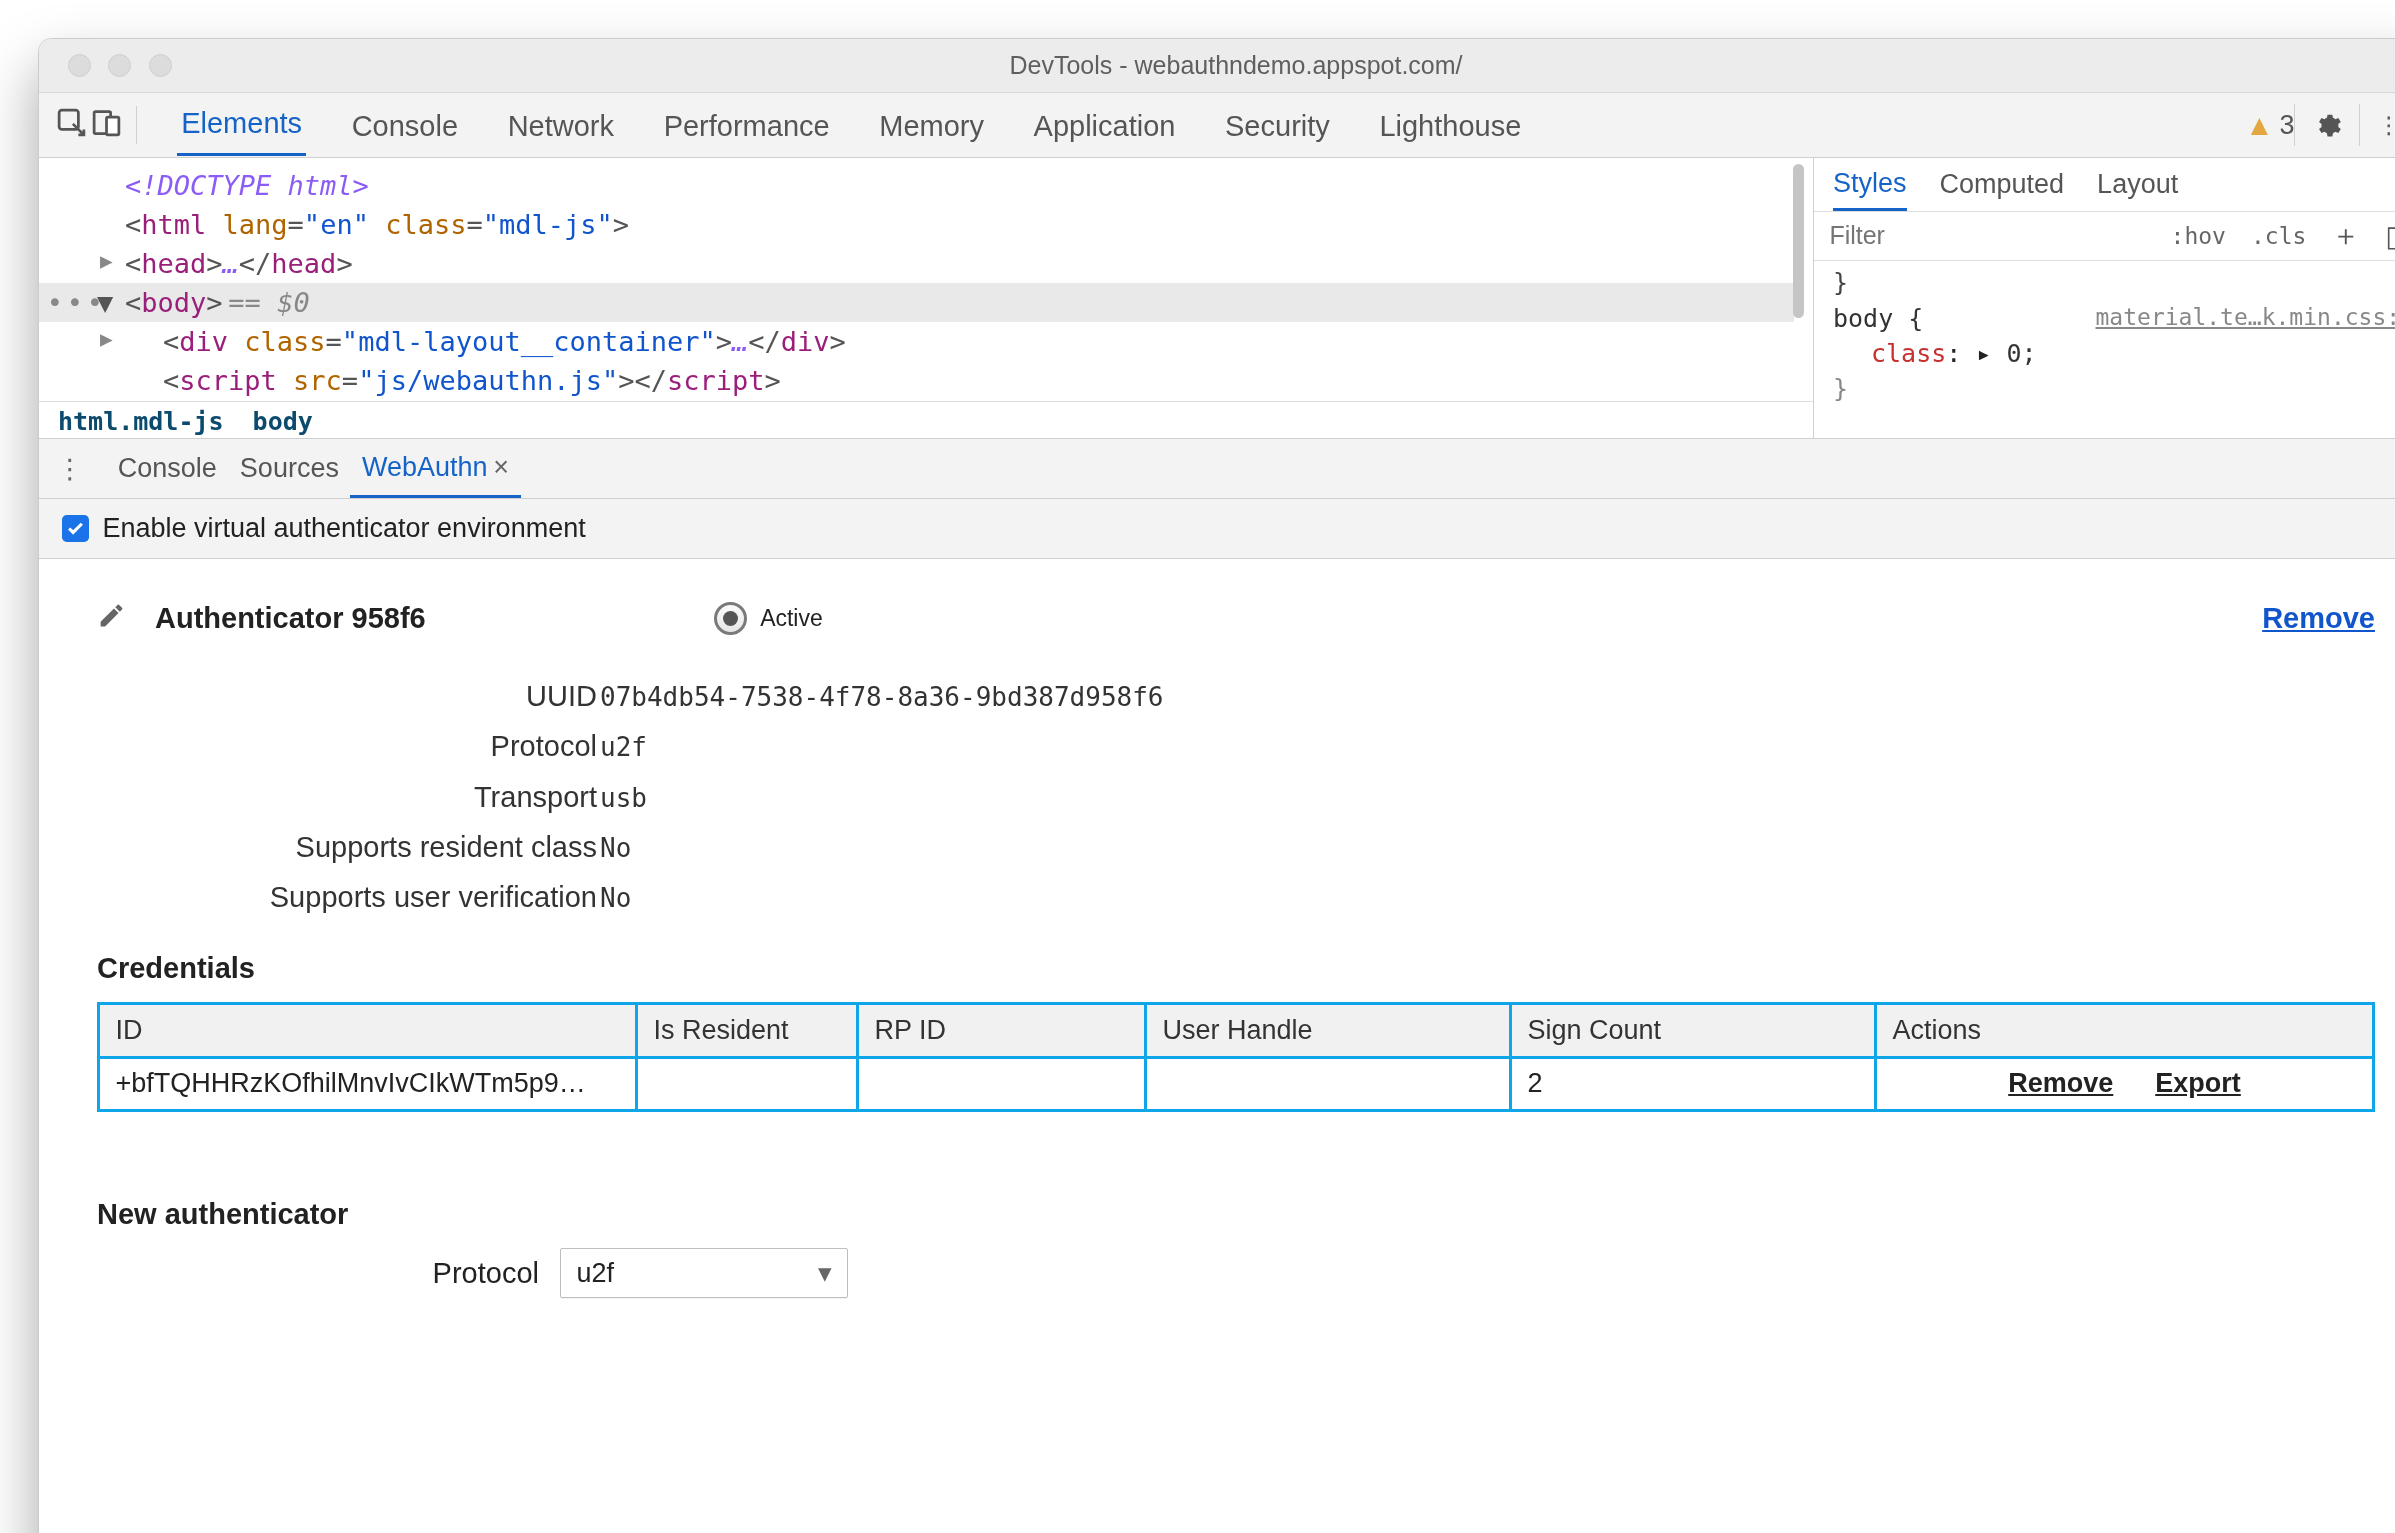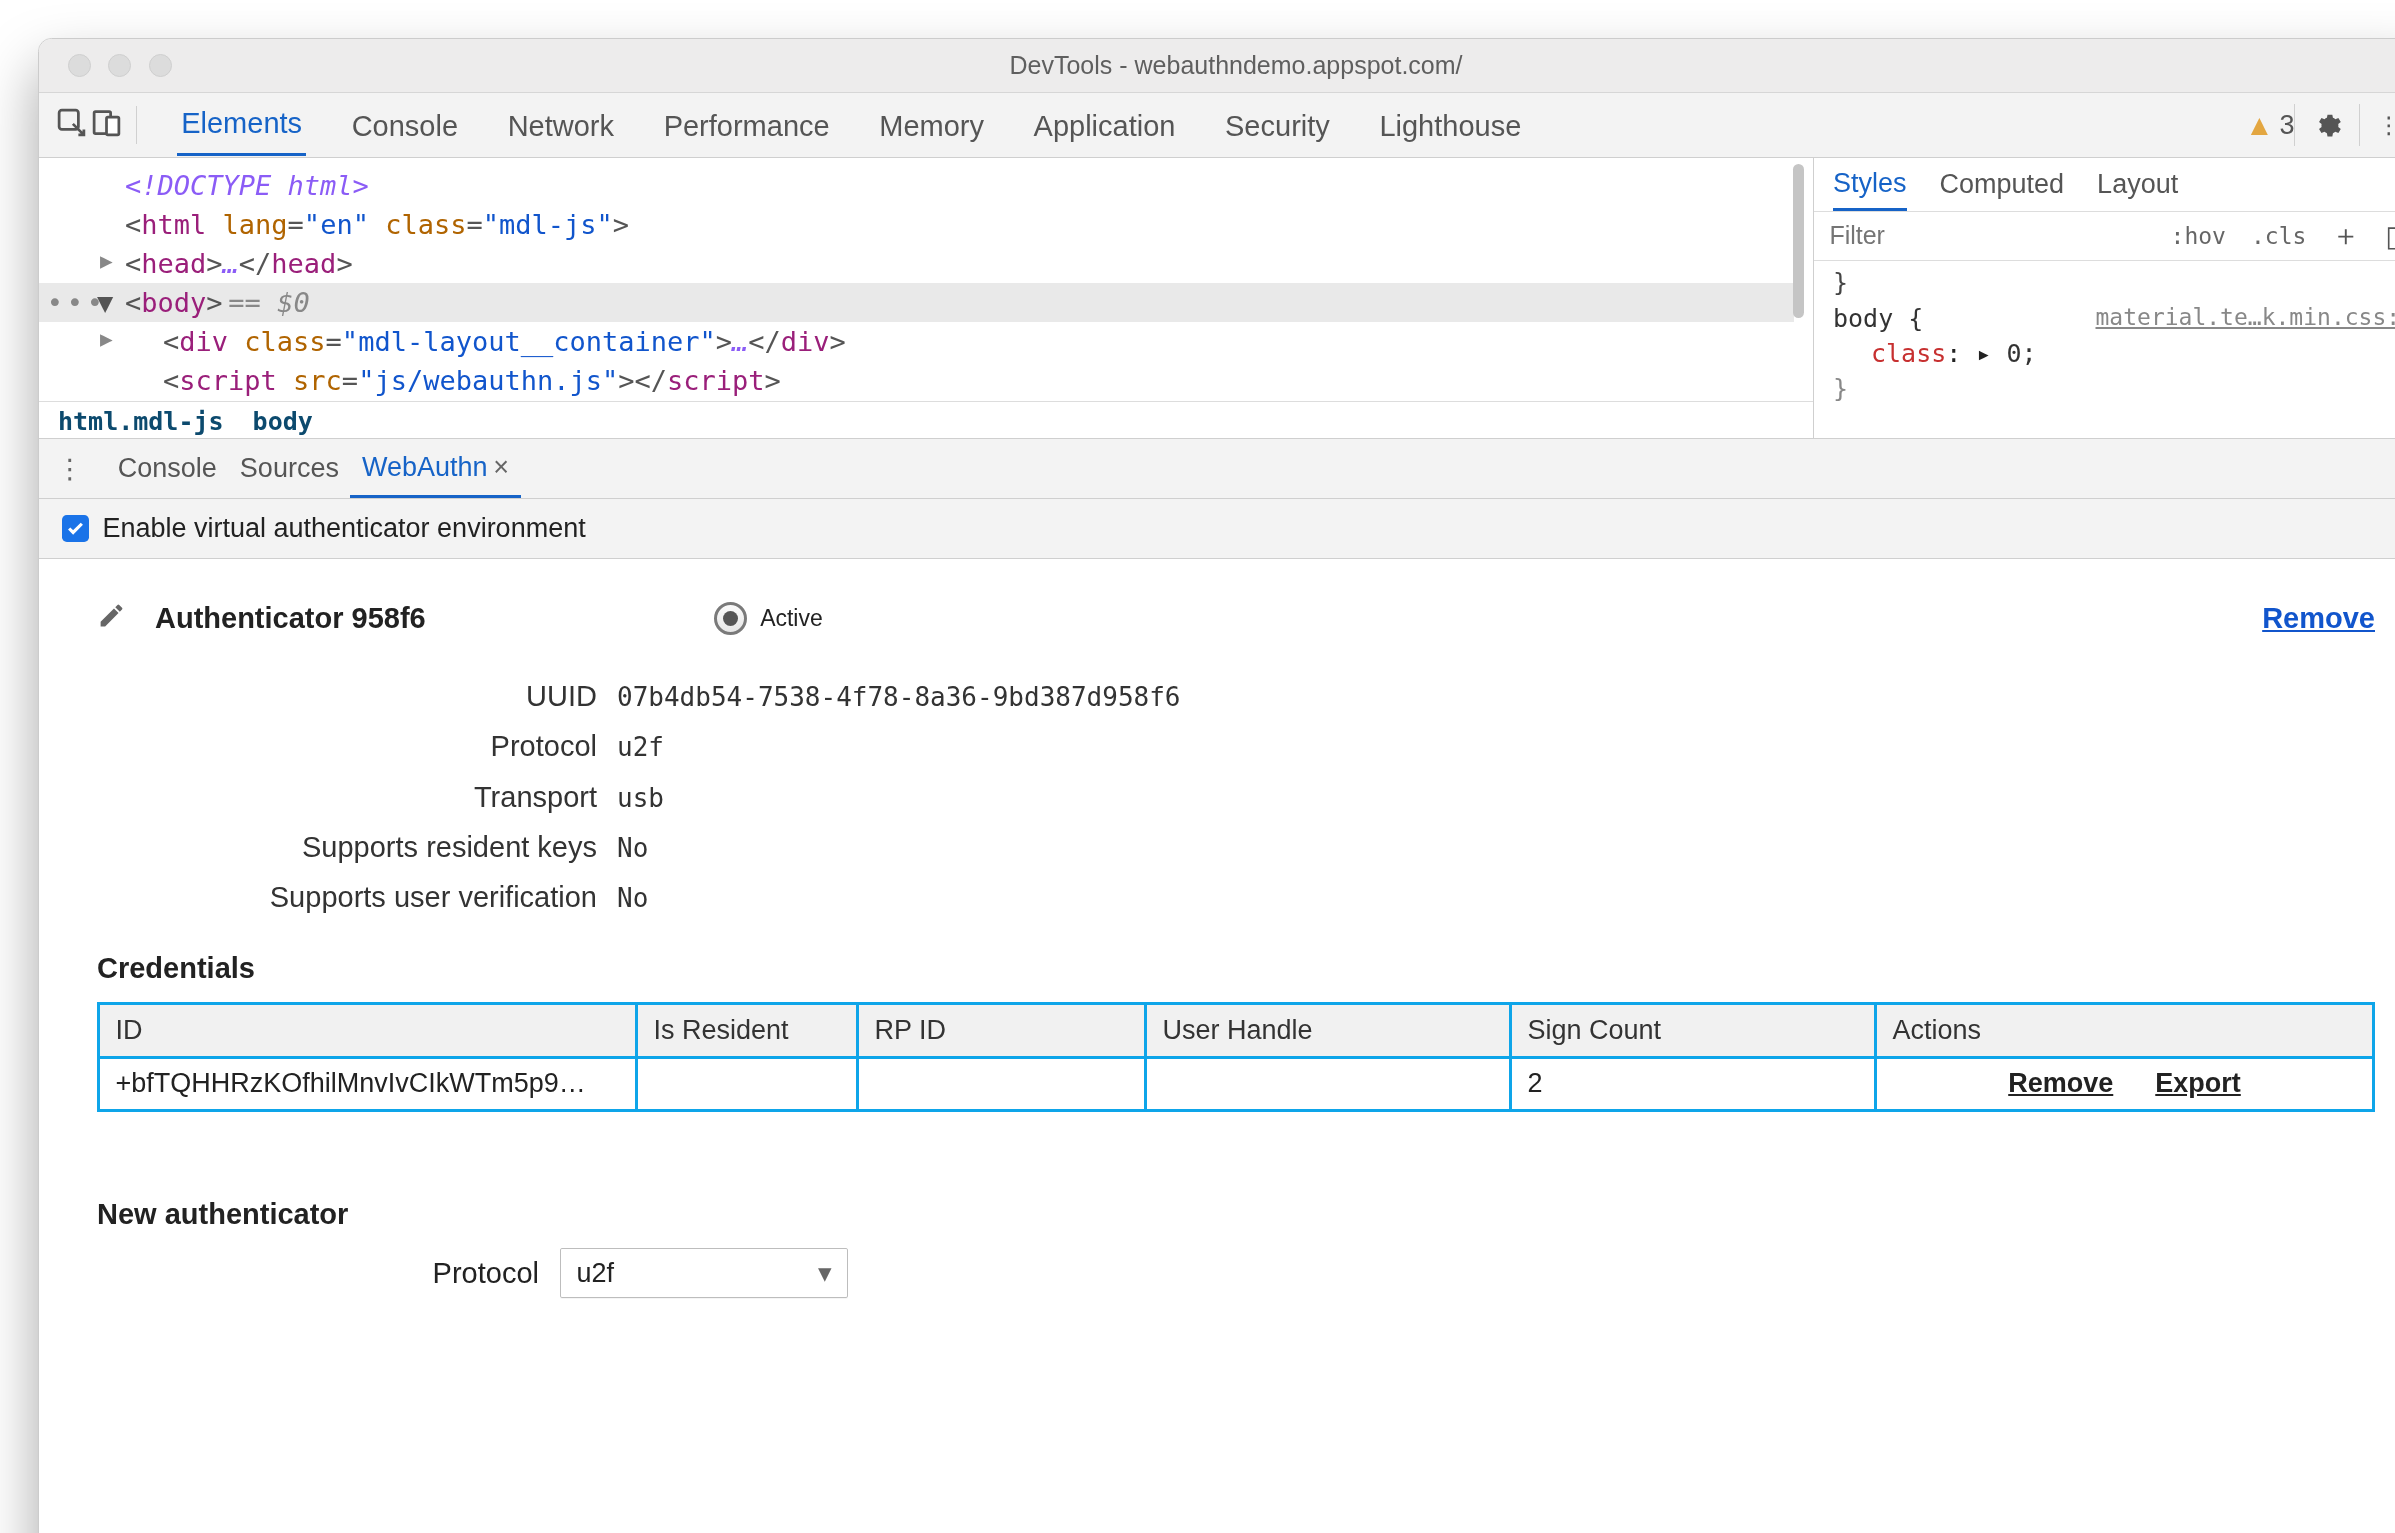--- a/index.html
+++ b/index.html
@@ -94,21 +94,21 @@
   .cbx svg { width:19px; height:19px; }
   .wa-body { flex:1; overflow:auto; padding:42px 58px 38px 58px; position:relative;}
   .auth-header { display:flex; align-items:center; gap:29px; margin-bottom:44px;}
   .pencil { color:#666; }
   .auth-title { font-weight:700; color:#222; font-size:29px;}
   .radio-wrap { display:flex; align-items:center; gap:13.4px; margin-left:259px;}
   .radio { width:33px; height:33px; border-radius:50%; border:3.8px solid #7a7a7a; display:flex; align-items:center; justify-content:center; background:linear-gradient(#fbfbfb,#e6e6e6);}
   .radio .inner { width:15.4px; height:15.4px; border-radius:50%; background:#555;}
   .remove-link { margin-left:auto; color:#1155cc; text-decoration:underline; font-weight:600; font-size:29px;}
   .kvblock { margin-left:58px;}
-  .kv { display:flex; align-items:baseline; gap:20px; margin-bottom:17.3px; font-size:29px;}
+  .kv { display:flex; align-items:baseline; gap:3px; margin-bottom:17.3px; font-size:29px;}
   .kv .k { width:442px; text-align:right; color:#333;}
   .kv .v { font-family: Menlo, monospace; color:#333; font-size:26px;}
   .section-h { font-weight:700; font-size:29px; margin:38px 0 17.3px 0; color:#222;}
   table.cred { width:100%; border-collapse:collapse; font-size:27px;}
   table.cred th, table.cred td { border:3px solid #0ea5e9; padding:9.6px 15.4px; text-align:left; background:#fff;}
   table.cred th { background:#f1f1f1; font-weight:400; color:#333;}
   .act-links { display:flex; gap:42px; justify-content:center;}
   .act-links a { color:#222; text-decoration:underline; font-weight:600;}
   .newauth-row { display:flex; align-items:center; gap:21px; margin-top:13.4px;}
   .newauth-row .lbl { width:442px; text-align:right; font-size:29px;}
@@ -258,21 +258,21 @@
           </div>
         <div class="kv">
             <div class="k">Protocol</div>
             <div class="v">u2f</div>
           </div>
         <div class="kv">
             <div class="k">Transport</div>
             <div class="v">usb</div>
           </div>
         <div class="kv">
-            <div class="k">Supports resident keys</div>
+            <div class="k">Supports resident class</div>
             <div class="v">No</div>
           </div>
         <div class="kv">
             <div class="k">Supports user verification</div>
             <div class="v">No</div>
           </div>
       </div>
 
       <div class="section-h">Credentials</div>
       <table class="cred">

